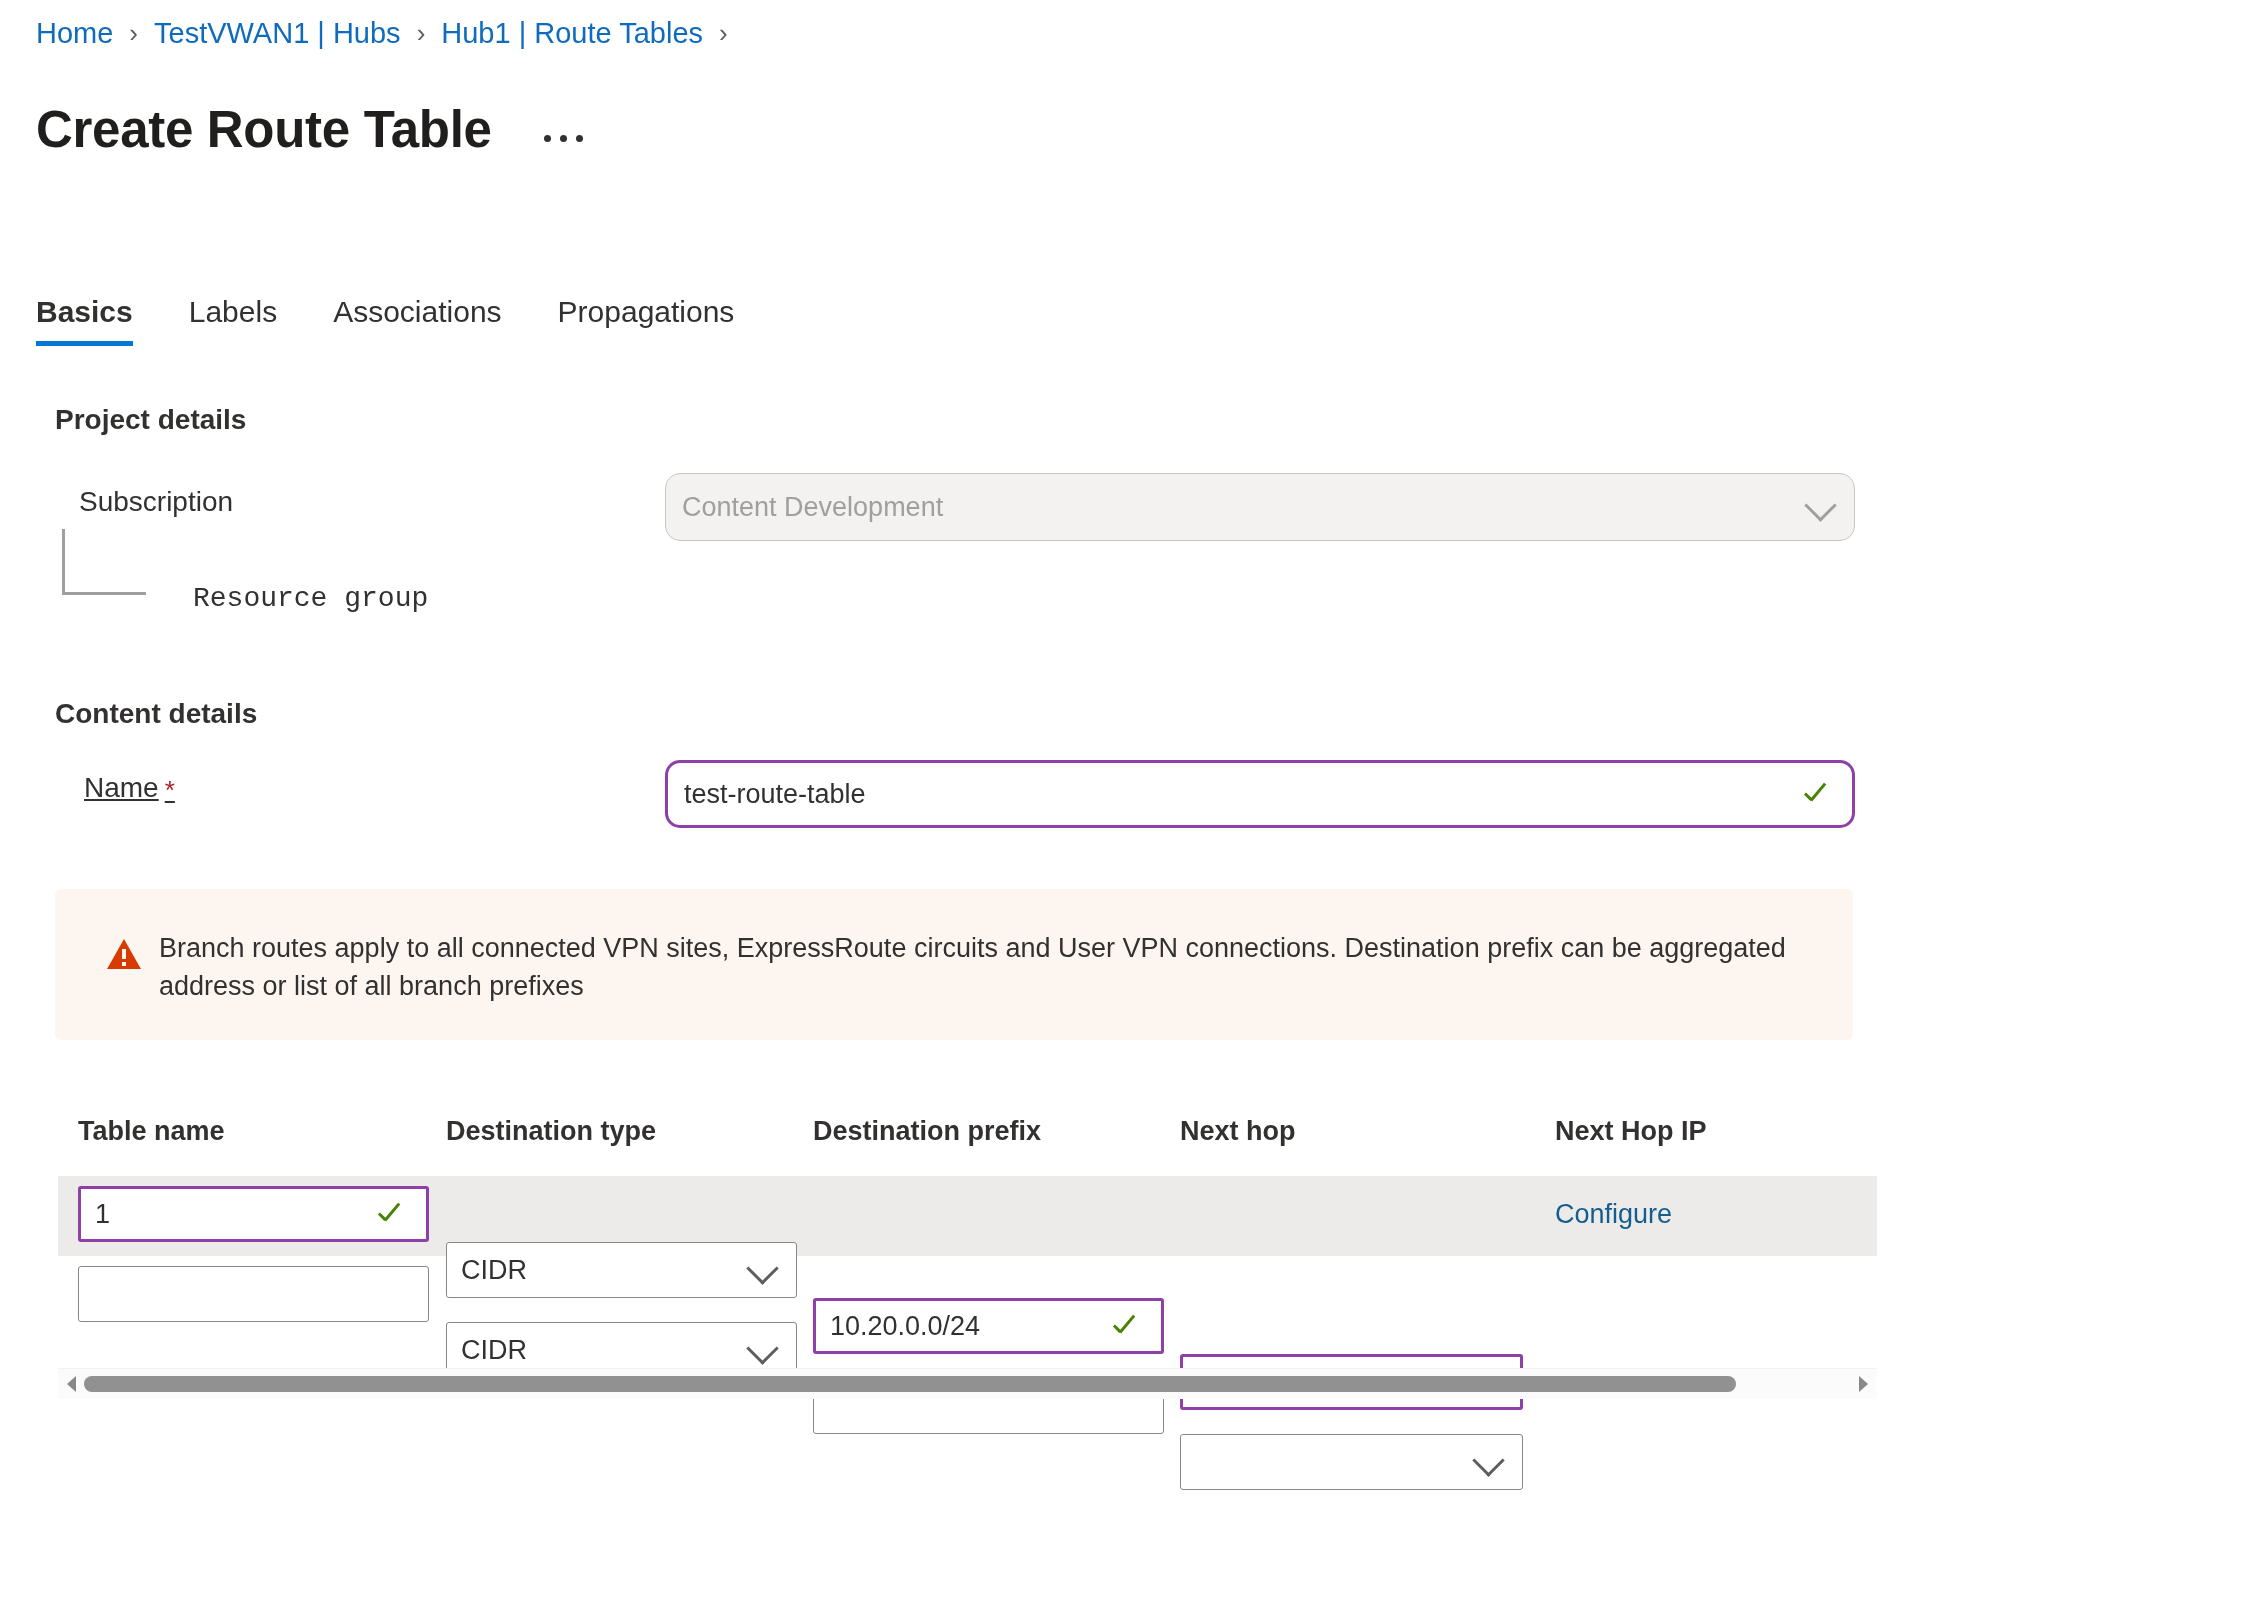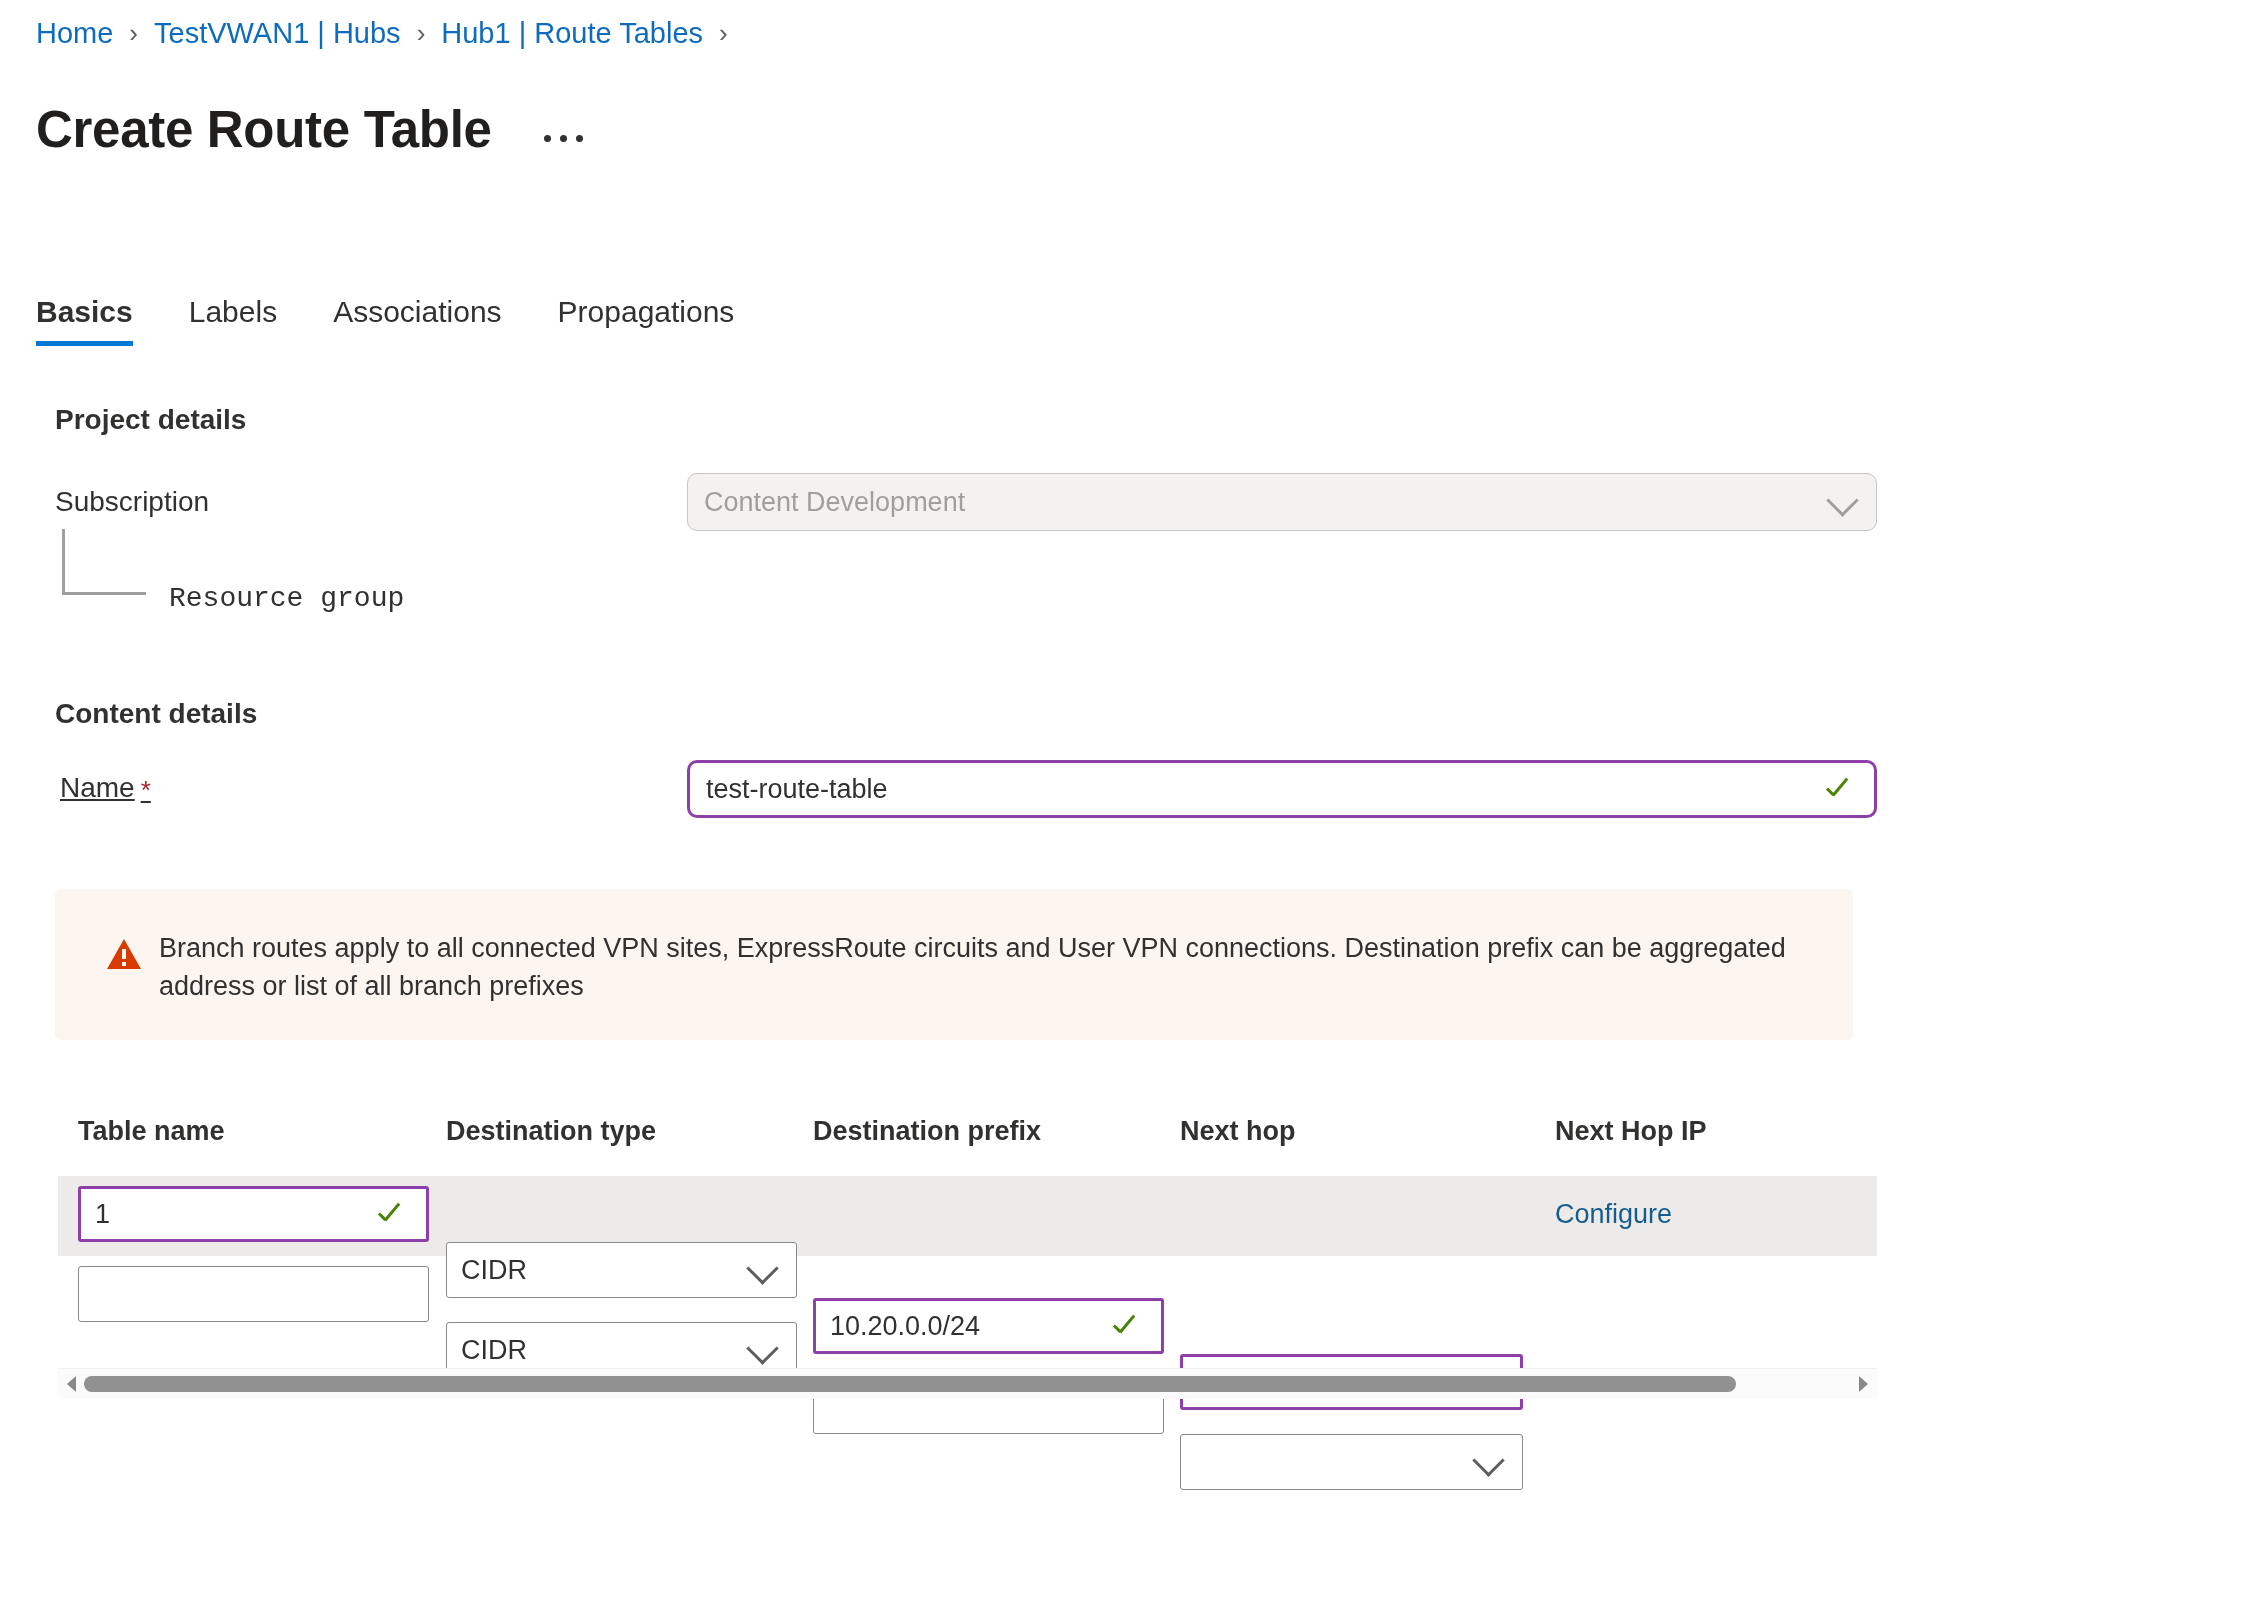--- a/index.html
+++ b/index.html
@@ -119,20 +119,21 @@
   #sec-project { top: 403px; }
   #sec-instance { top: 697px; }
 
   
   .field-label {
     position: absolute;
     font-size: 28px;
     line-height: 34px;
     color: #323130;
     white-space: nowrap;
+    margin-left: 24px;
   }
   #lbl-subscription { left: 55px; top: 485px; }
   #lbl-resource-group { left: 169px; top: 582px; font-family: Liberation Mono, monospace; }
   #lbl-name { left: 60px; top: 771px; display: flex; align-items: flex-end; text-decoration: underline; }
   .req-star {
     color: #a4262c;
     margin-left: 6px;
     font-size: 26px;
     line-height: 30px;
   }
@@ -145,26 +146,26 @@
     width: 84px;
     height: 66px;
     border-left: 3px solid #a19f9d;
     border-bottom: 3px solid #a19f9d;
     box-sizing: border-box;
   }
 
   
   .control {
     position: absolute;
-    left: 687px;
+    left: 665px;
     width: 1190px;
-    height: 58px;
+    height: 68px;
     box-sizing: border-box;
     border: 1px solid #8a8886;
-    border-radius: 10px;
+    border-radius: 15px;
     background: #ffffff;
     display: flex;
     align-items: center;
     padding: 0 16px;
     font-size: 27px;
     color: #323130;
   }
   .control.disabled {
     background: #f3f2f1;
     border-color: #c8c6c4;

